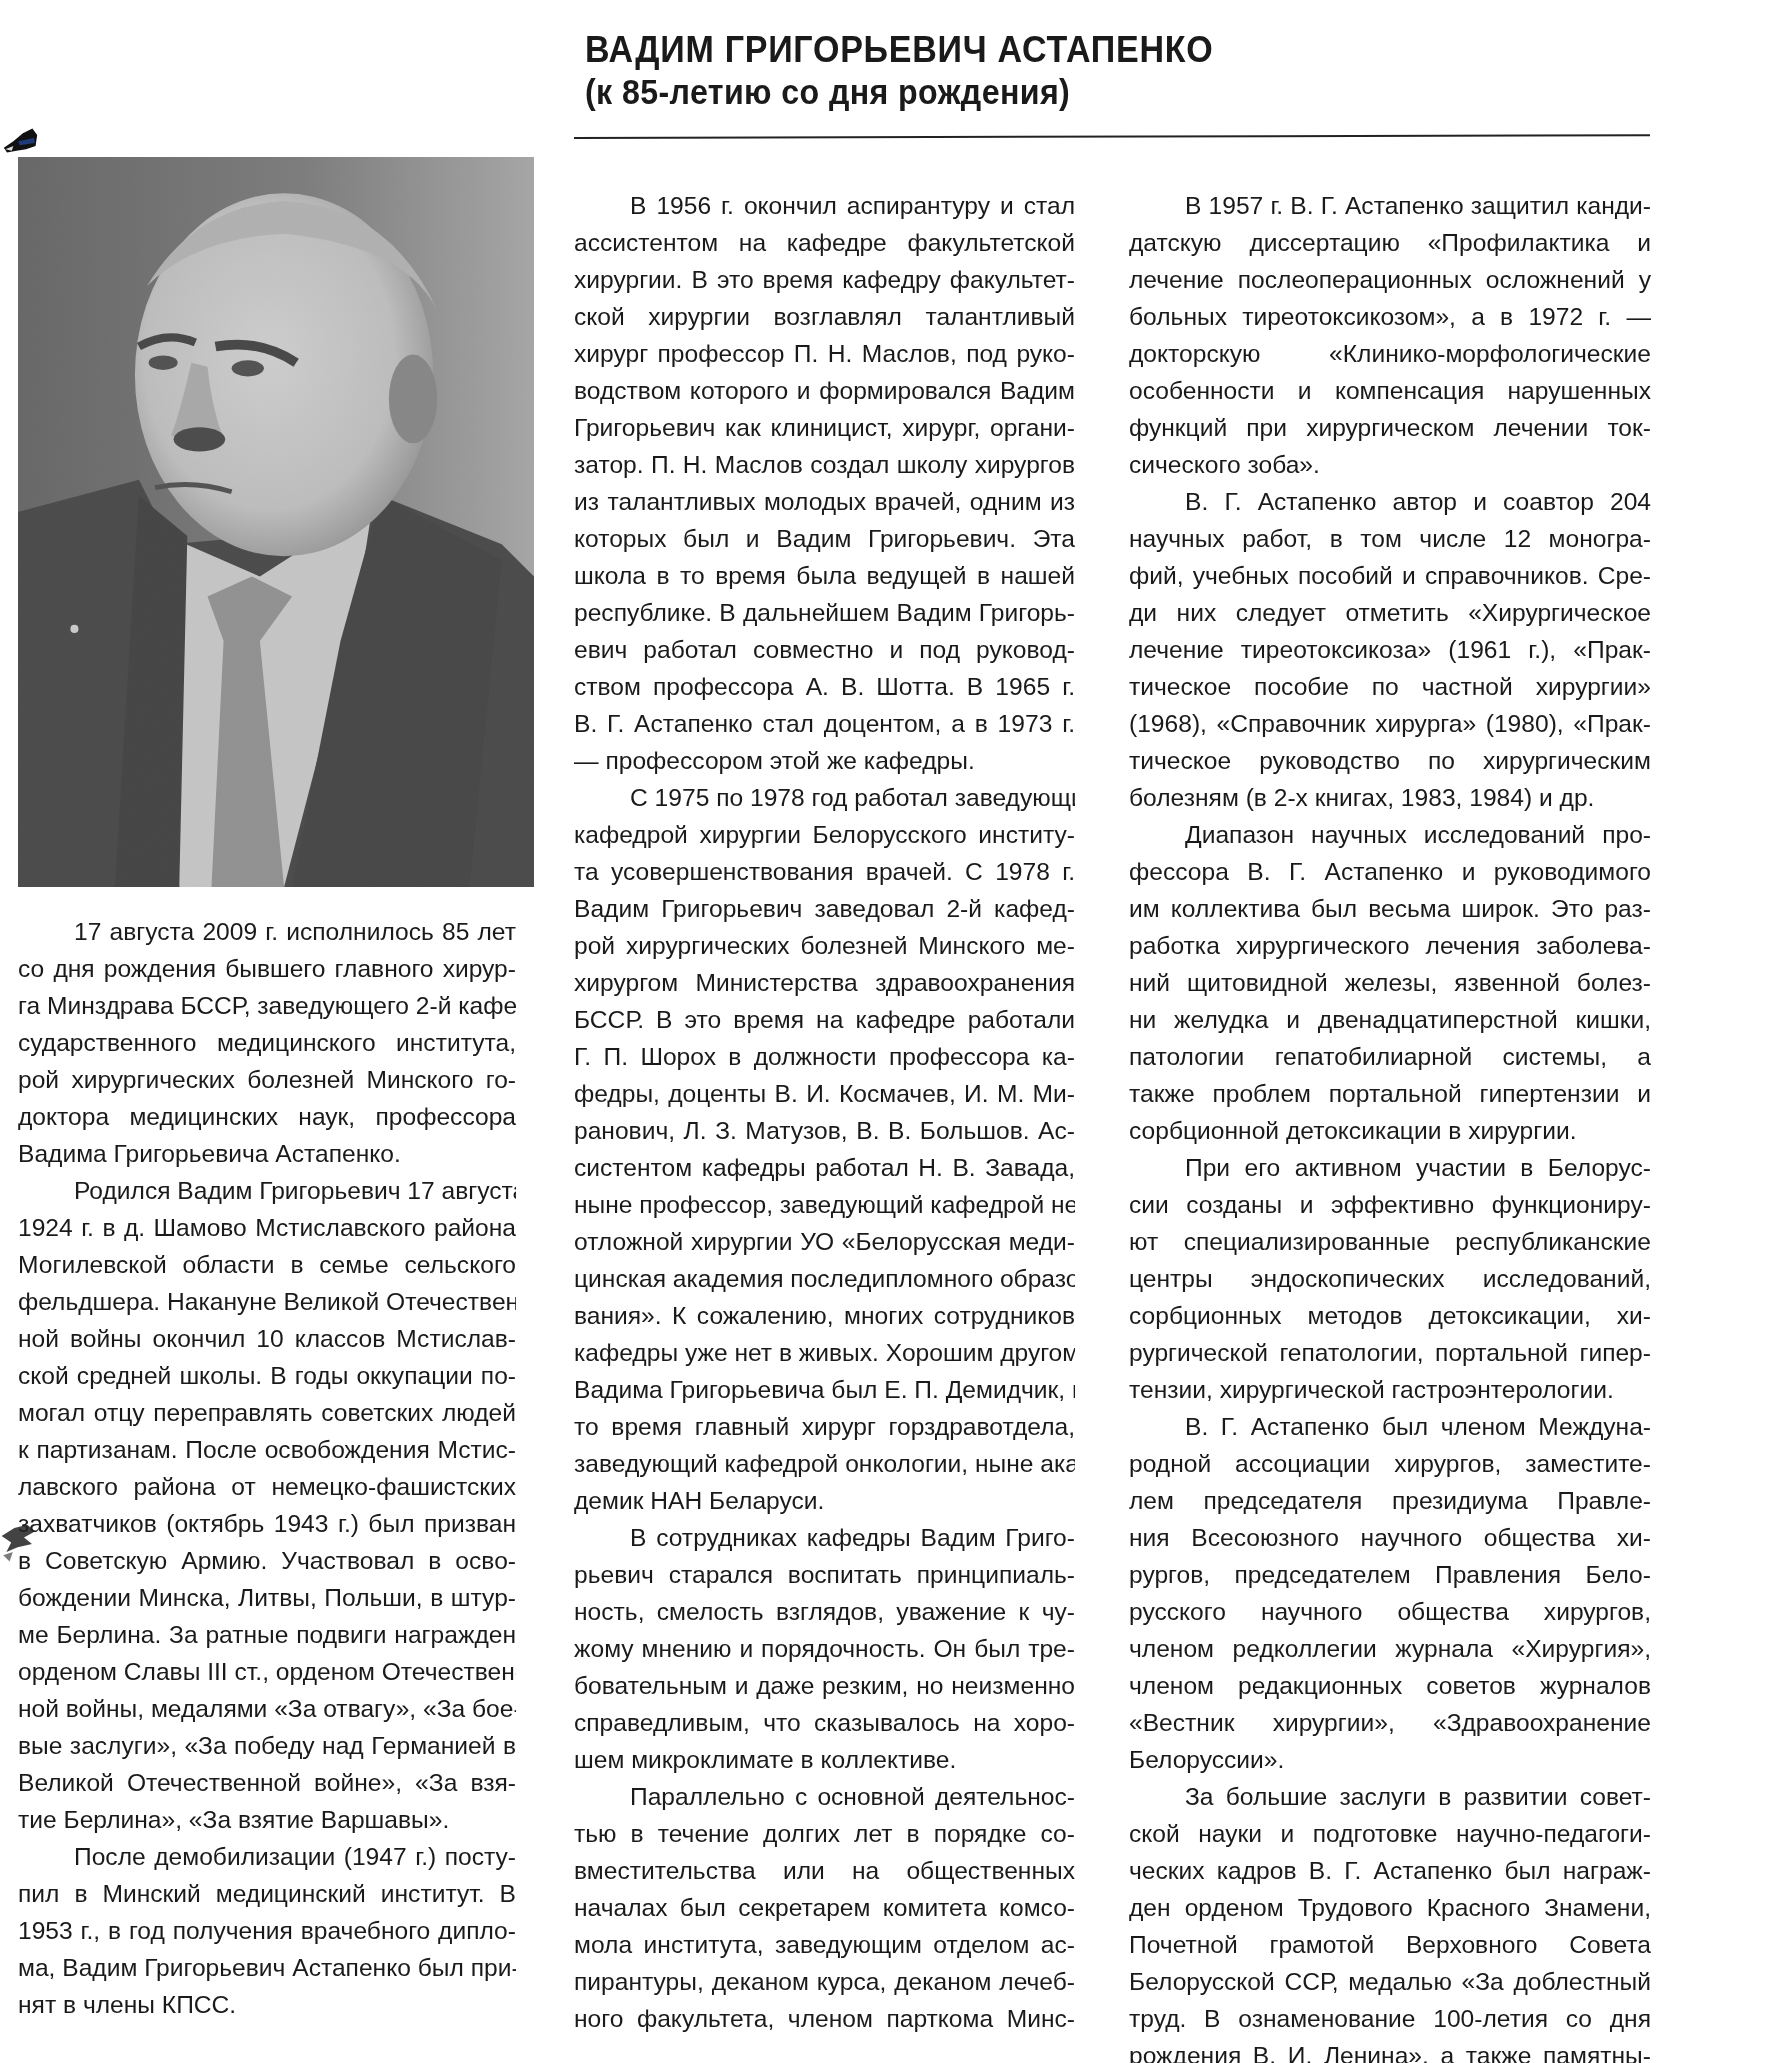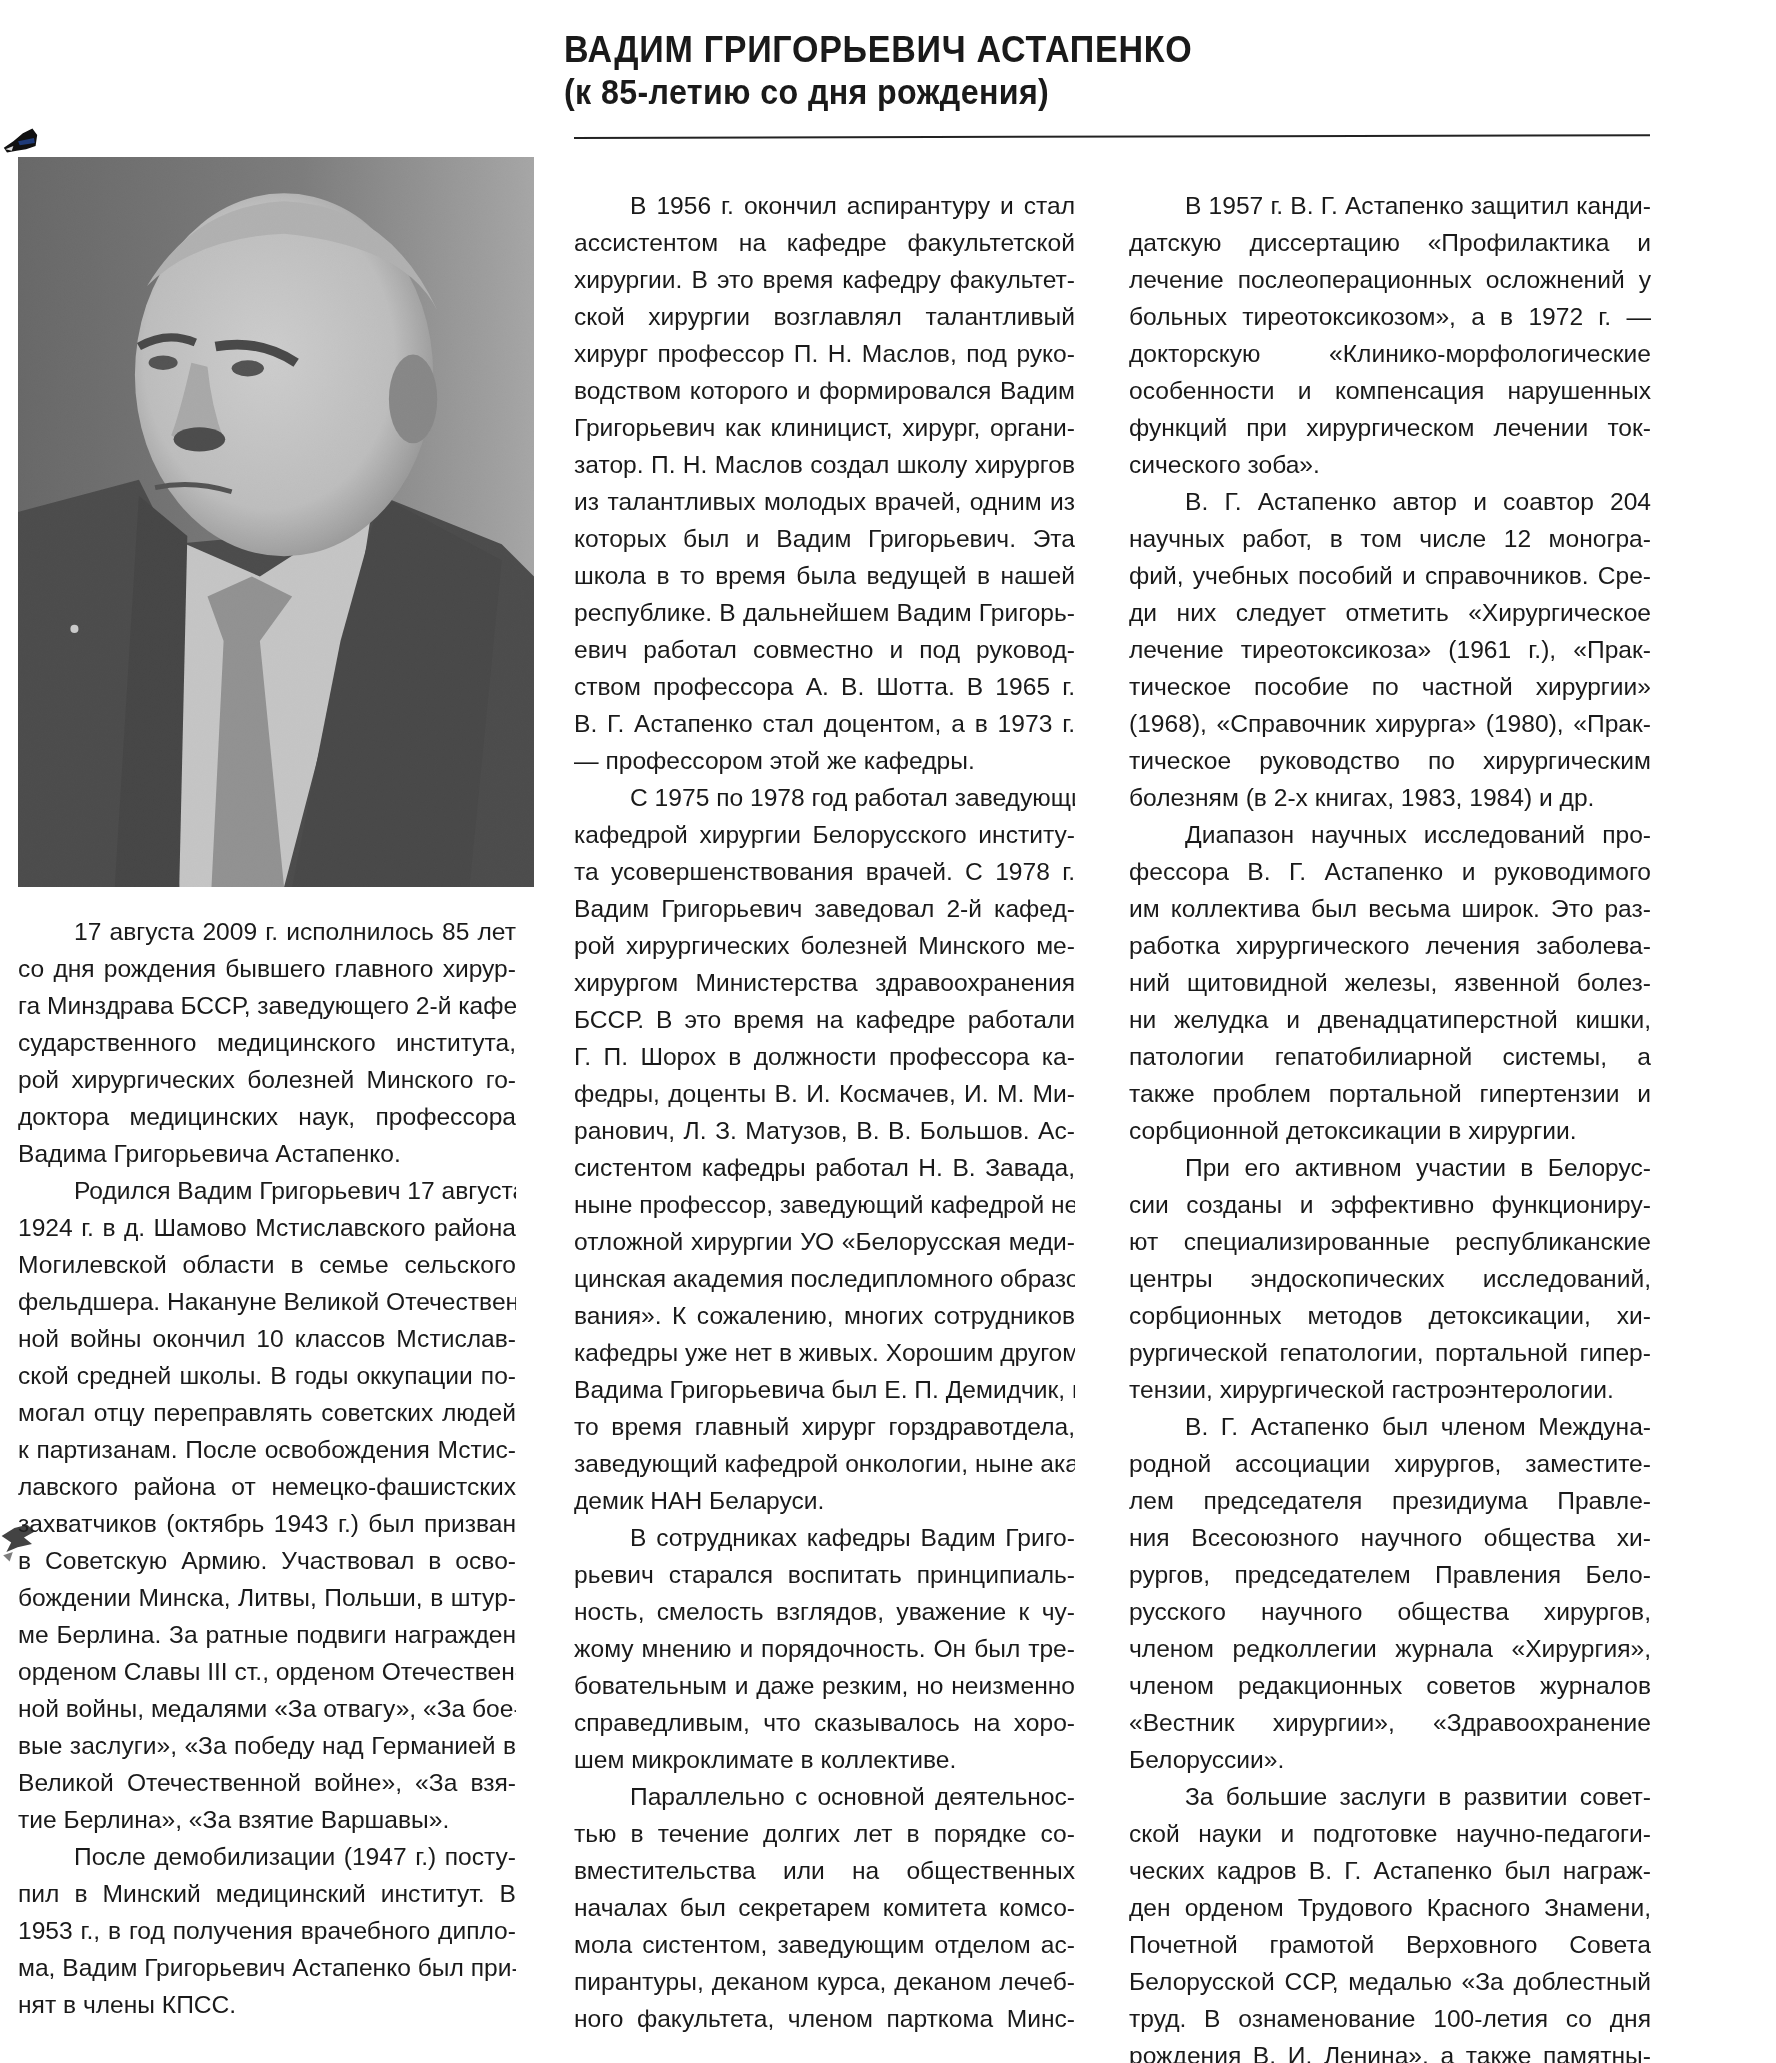--- a/index.html
+++ b/index.html
@@ -1,21 +1,21 @@
 <!DOCTYPE html>
 <html style="font-size:13px"><head>
 <meta charset="utf-8">
 <style>
   html, body { margin: 0; padding: 0; background: #ffffff; }
   body {
     width: 1777px; height: 2064px; position: relative; overflow: hidden;
     font-family: "Liberation Sans", sans-serif; color: #1a1a1a;
   }
   .title-block {
-    position: absolute; left: 564px; top: 29px; width: 1080px;
+    position: absolute; left: 585px; top: 29px; width: 1080px;
   }
   .title-line1 {
     font-family: "Liberation Sans", sans-serif; font-weight: 700;
     font-size: 37px; line-height: 42px; letter-spacing: 0.8px;
     transform: scaleX(0.92); transform-origin: left top; white-space: nowrap;
   }
   .title-line2 {
     font-family: "Liberation Sans", sans-serif; font-weight: 700;
     font-size: 35px; line-height: 42px; letter-spacing: 0.4px;
     transform: scaleX(0.92); transform-origin: left top; white-space: nowrap;
@@ -208,21 +208,21 @@
       <span class="line">жому мнению и порядочность. Он был тре-</span>
       <span class="line">бовательным и даже резким, но неизменно</span>
       <span class="line">справедливым, что сказывалось на хоро-</span>
       <span class="line last">шем микроклимате в коллективе.</span>
     </div>
     <div>
       <span class="line indent">Параллельно с основной деятельнос-</span>
       <span class="line">тью в течение долгих лет в порядке со-</span>
       <span class="line">вместительства или на общественных</span>
       <span class="line">началах был секретарем комитета комсо-</span>
-      <span class="line">мола систентом, заведующим отделом ас-</span>
+      <span class="line">мола института, заведующим отделом ас-</span>
       <span class="line">пирантуры, деканом курса, деканом лечеб-</span>
       <span class="line">ного факультета, членом парткома Минс-</span>
     </div>
   </div>
 
 <div class="col col-right">
     <div>
       <span class="line indent">В 1957 г. В. Г. Астапенко защитил канди-</span>
       <span class="line">датскую диссертацию «Профилактика и</span>
       <span class="line">лечение послеоперационных осложнений у</span>

